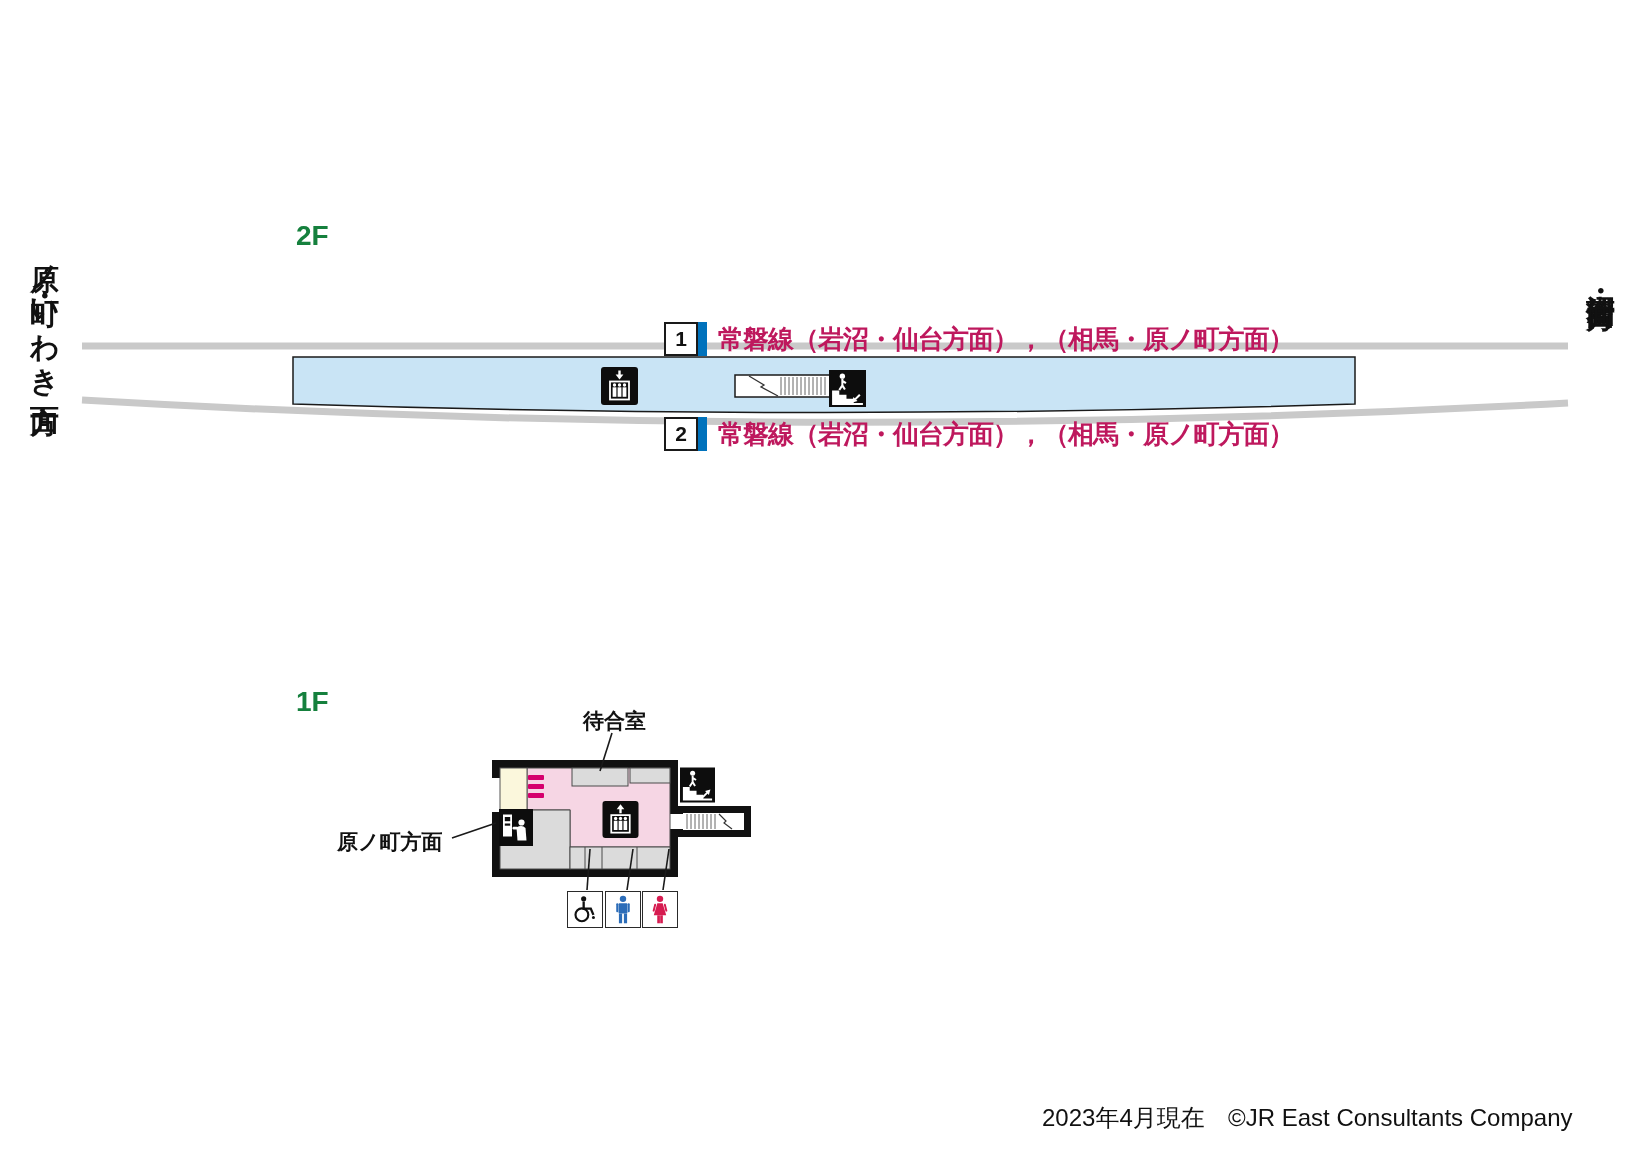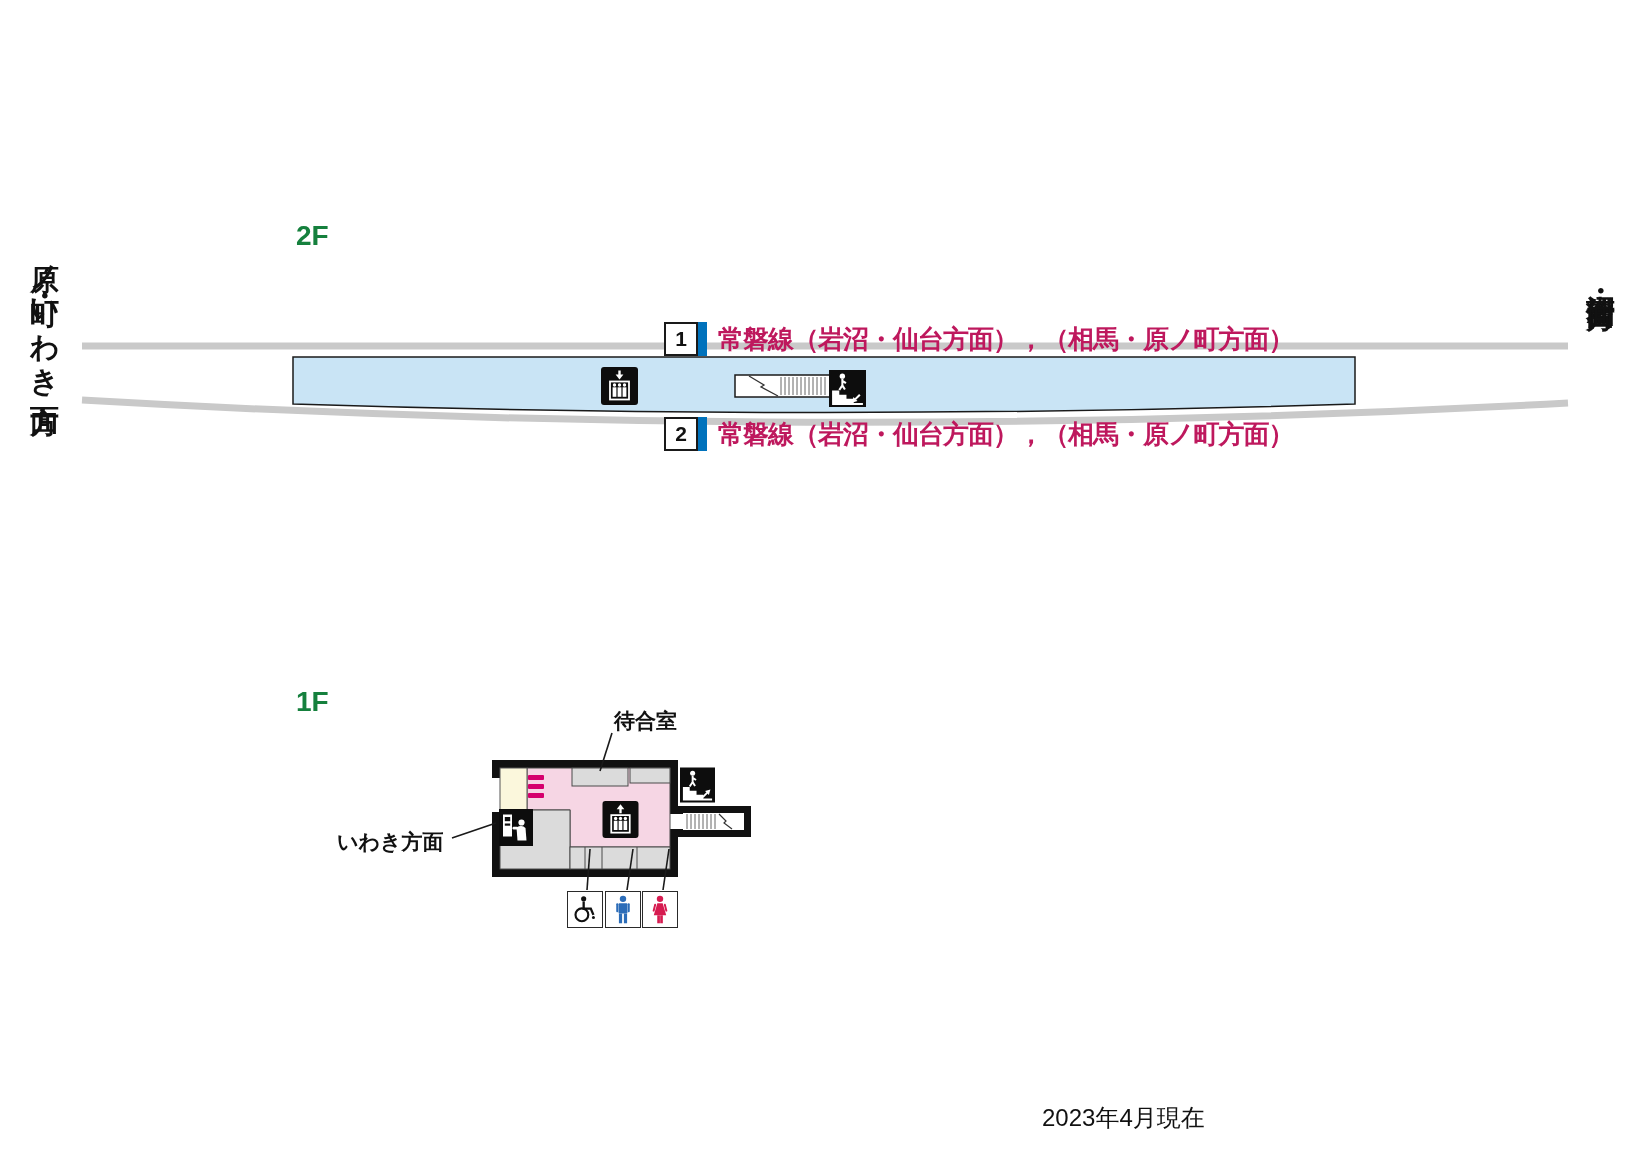--- a/index.html
+++ b/index.html
@@ -142,23 +142,23 @@
       <path d="M13 8.6 V15 M13 15 L10 19.5 M13 15 L15.5 19 M13 10.5 L16.5 12.8" stroke="#fff" stroke-width="2" fill="none"></path>
       <g transform="translate(30,24) rotate(135)" fill="#fff" stroke="#fff">
         <path d="M0 0 H6.5" stroke-width="2"></path>
         <polygon points="6,-2.8 11,0 6,2.8" stroke="none"></polygon>
       </g>
     </svg>
   </div>
 
   <div class="abs floor-label" style="left:296px;top:688px">1F</div>
 
-  <div class="abs map-label" style="left:614px;top:710px">待合室</div>
-
-  <div class="abs map-label" style="left:337px;top:831px">いわき方面</div>
+  <div class="abs map-label" style="left:583px;top:710px">待合室</div>
+
+  <div class="abs map-label" style="left:337px;top:831px">原ノ町方面</div>
 
   <div class="icon-box" style="left:680px;top:767px">
     <svg width="35" height="36" viewBox="0 0 36 36">
       <rect x="0" y="0" width="36" height="36" fill="#0d0d0d"></rect>
       <path d="M3 20 H10 V24 H17 V28 H24 V32 H33 V34 H3 Z" fill="#fff"></path>
       <circle cx="13" cy="6" r="2.6" fill="#fff"></circle>
       <path d="M13 8.6 V15 M13 15 L10 19.5 M13 15 L15.5 19 M13 10.5 L16.5 12.8" stroke="#fff" stroke-width="2" fill="none"></path>
       <g transform="translate(23.5,30.5) rotate(-45)" fill="#fff" stroke="#fff">
         <path d="M0 0 H6.5" stroke-width="2"></path>
         <polygon points="6,-2.8 11,0 6,2.8" stroke="none"></polygon>
@@ -220,14 +220,15 @@
       <circle cx="18" cy="6.5" r="3.6"></circle>
       <path d="M15 11.5 H21 L25 25 H11 Z"></path>
       <rect x="10.6" y="12" width="2.2" height="9" rx="1" transform="rotate(14 11.7 16.5)"></rect>
       <rect x="23.2" y="12" width="2.2" height="9" rx="1" transform="rotate(-14 24.3 16.5)"></rect>
       <rect x="14.9" y="25" width="3" height="9"></rect>
       <rect x="18.2" y="25" width="3" height="9"></rect>
     </svg>
   </div>
 
   <div class="abs footer-text" style="left:1042px;top:1104px">2023年4月現在</div>
+  <div class="abs footer-text" style="left:1228px;top:1104px">©JR East Consultants Company</div>
 
 </div>
 
 </body></html>

